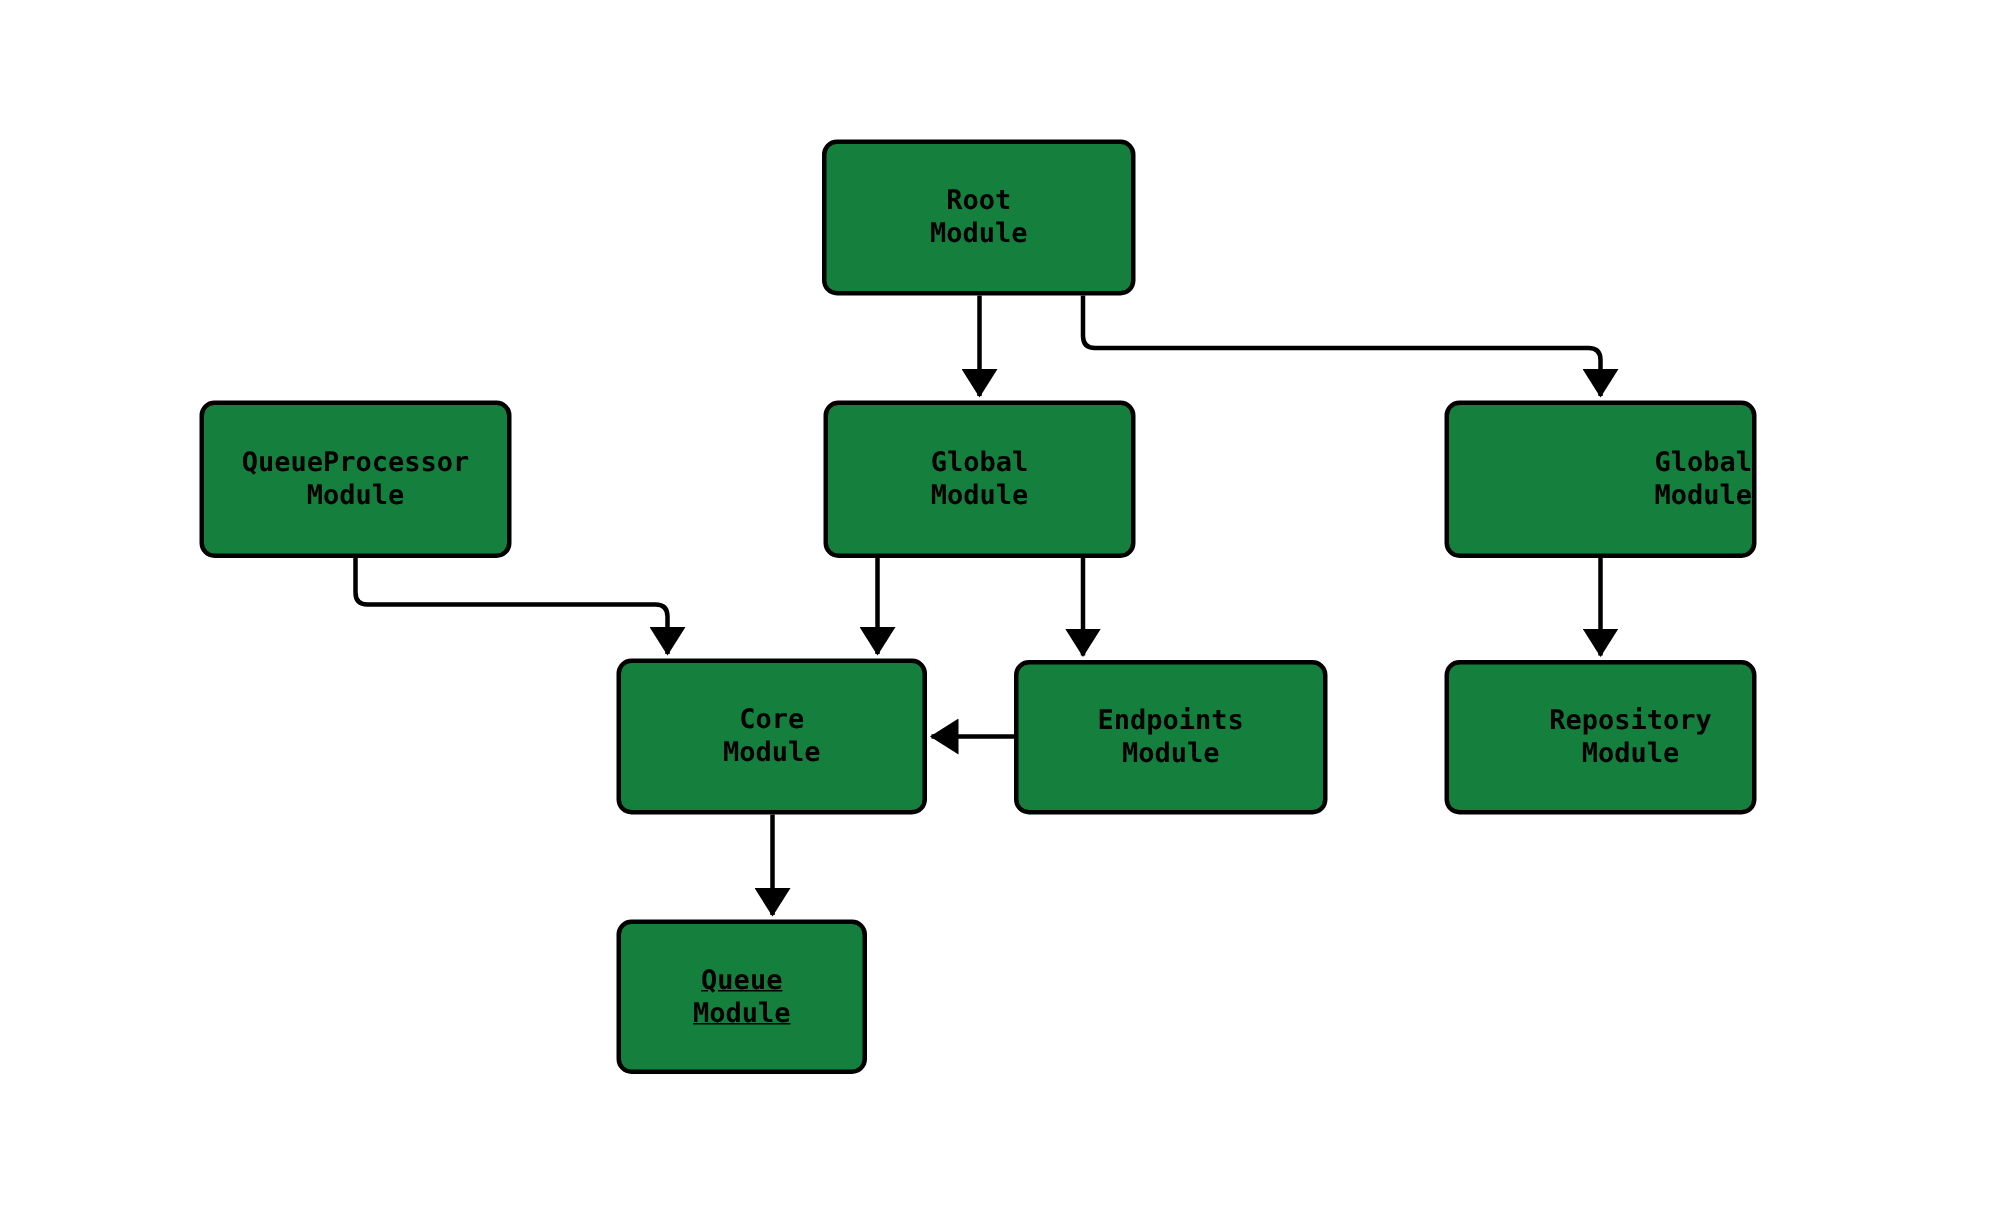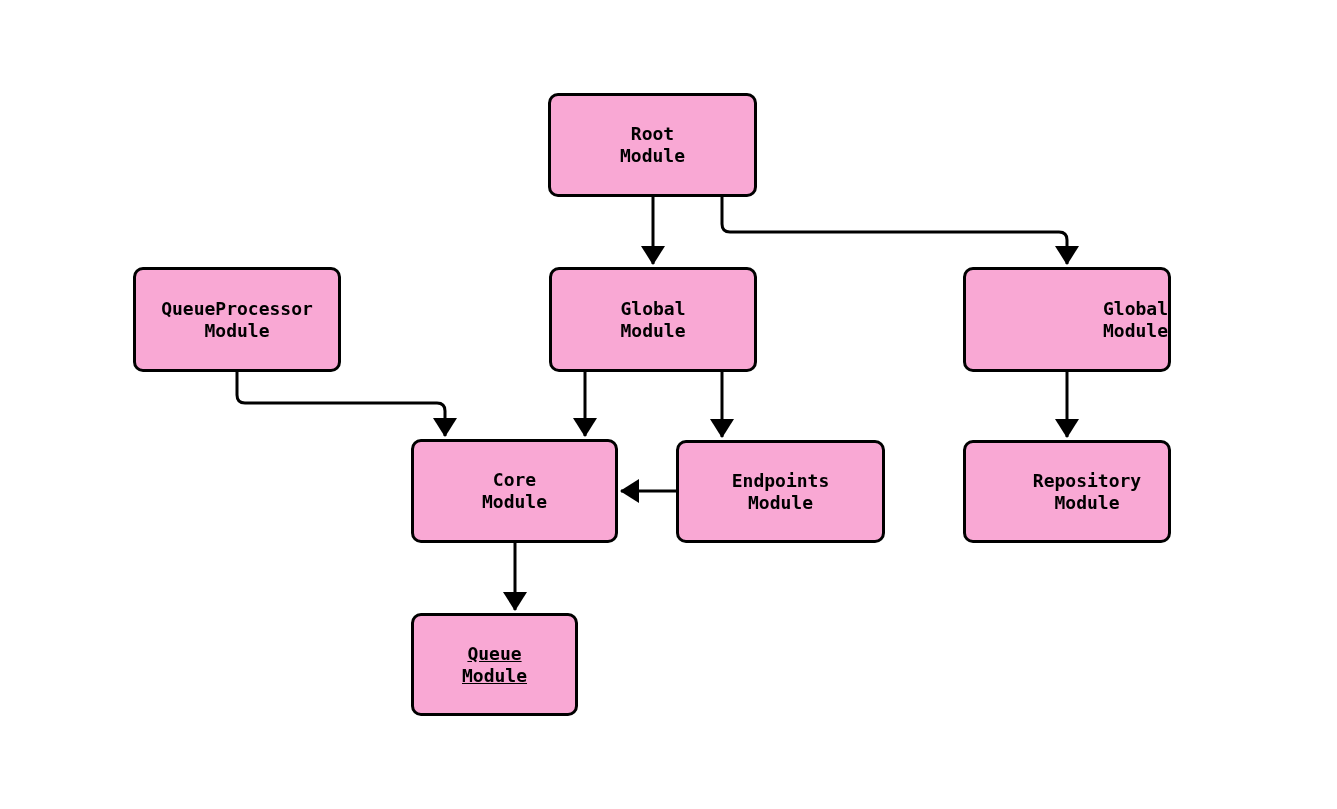--- a/index.html
+++ b/index.html
@@ -24,21 +24,21 @@
   }
   .edges path.edge {
     stroke: #000000;
     stroke-width: 3;
     fill: none;
     stroke-linejoin: round;
   }
   .node {
     position: absolute;
     box-sizing: border-box;
-    background: #f9a8d4;
+    background: #15803d;
     border: 3px solid #000000;
     border-radius: 10px;
     display: flex;
     align-items: center;
     justify-content: center;
     text-align: center;
     color: #000000;
     font-weight: 700;
     font-size: 18px;
     line-height: 22px;

